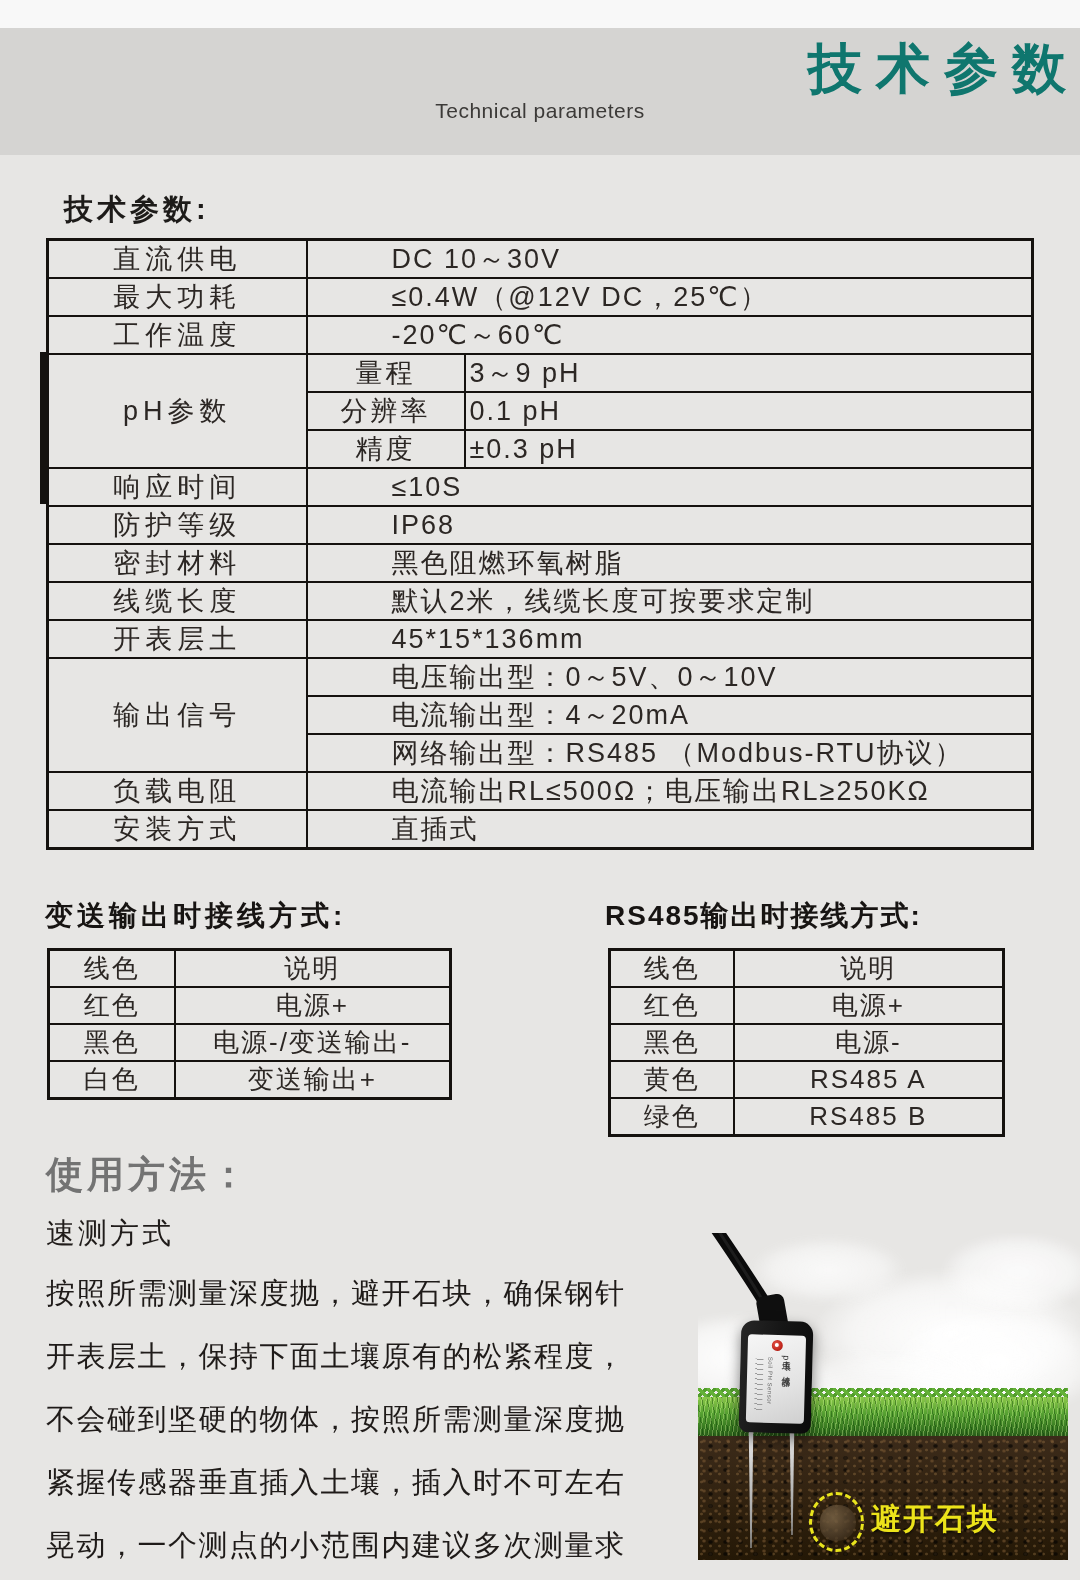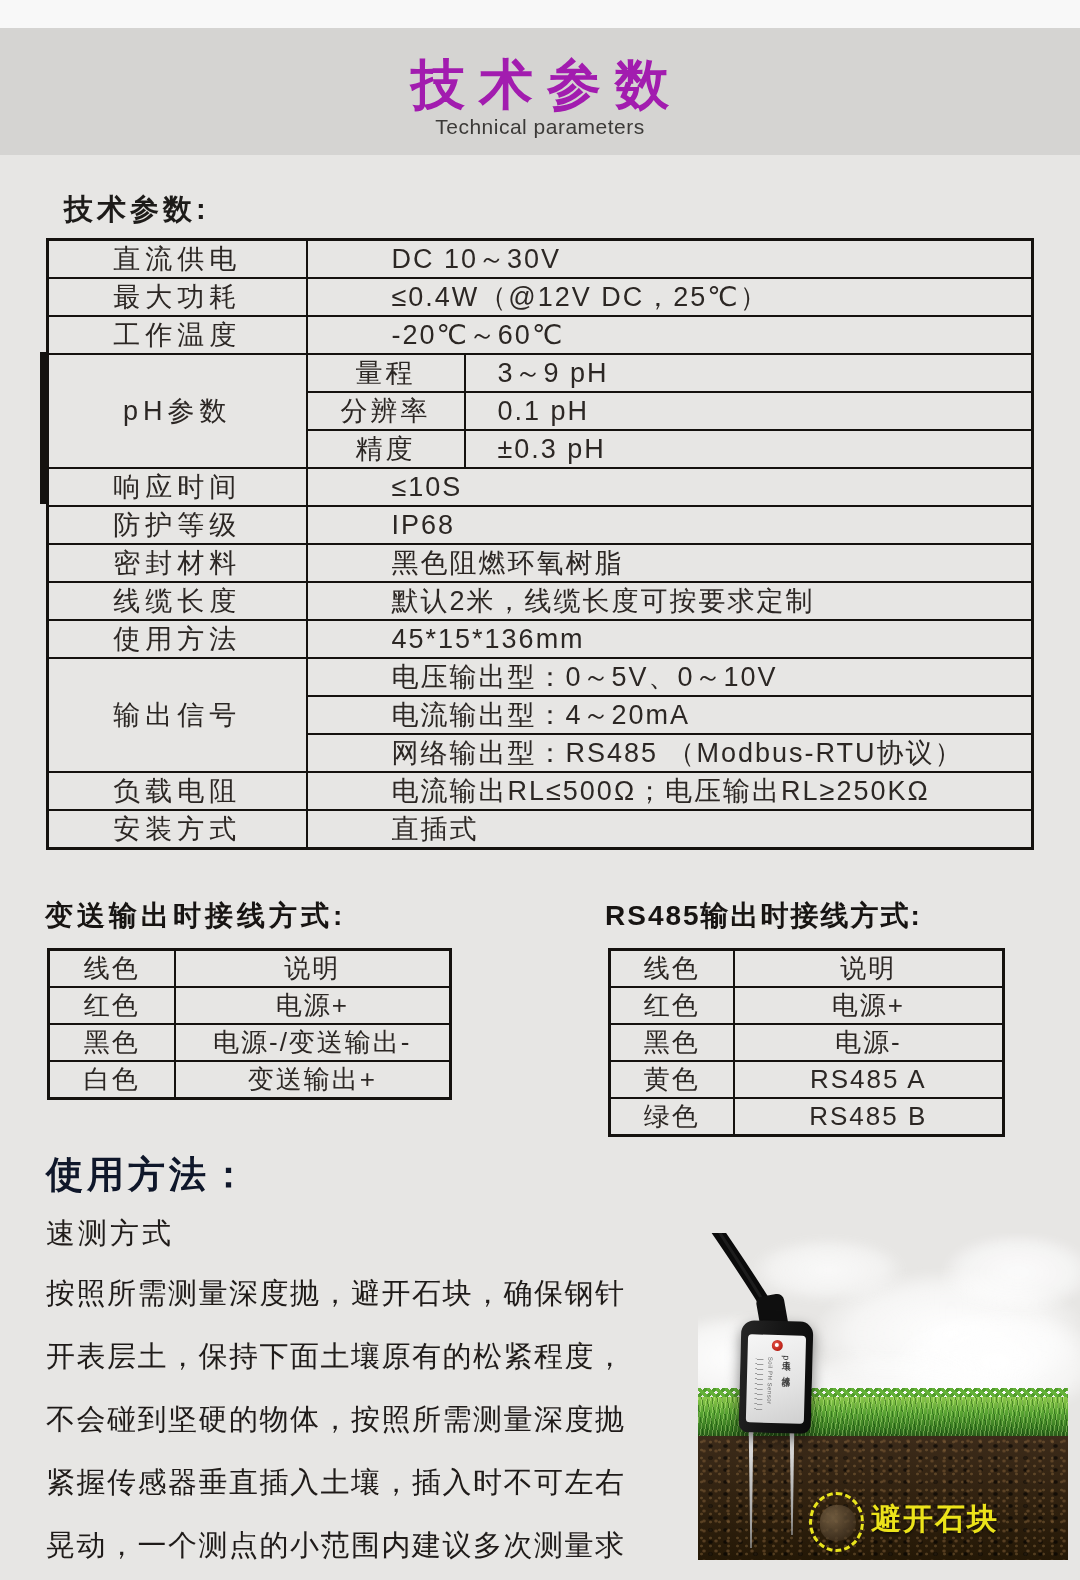--- a/index.html
+++ b/index.html
@@ -3,48 +3,48 @@
 <meta charset="utf-8">
 <style>
   * { margin:0; padding:0; box-sizing:border-box; }
   html,body { width:1080px; background:#e7e6e4; }
   body { font-family:"Liberation Sans","DejaVu Sans",sans-serif; color:#2b2623; }
   .page { position:relative; width:1080px; height:1580px; background:#e7e6e4; overflow:hidden; }
 
   
   .topstrip { position:absolute; left:0; top:0; width:1080px; height:28px; background:#f8f8f8; }
   .banner { position:absolute; left:0; top:28px; width:1080px; height:127px; background:#d5d4d2; text-align:center; }
-  .banner h1 { margin-top:26px; font-size:54px; line-height:60px; font-weight:700; color:#a21caf; letter-spacing:14px; text-indent:14px; }
+  .banner h1 { margin-top:10px; font-size:54px; line-height:60px; font-weight:700; color:#0f766e; letter-spacing:14px; text-indent:14px;text-align:right; }
   .banner .subtitle { font-size:21px; color:#3c3a38; margin-top:1px; letter-spacing:0.5px; }
 
   .section-label { position:absolute; left:64px; top:190px; font-size:29px; font-weight:700; letter-spacing:4px; color:#1d1b19; }
 
   
   table { border-collapse:collapse; table-layout:fixed; }
   .spec { position:absolute; left:46px; top:238px; width:985px; border:3px solid #15120f; }
   .spec td { border:2px solid #15120f; height:38px; font-size:27px; color:#2c2724; overflow:hidden; white-space:nowrap; }
   .spec td.lbl { text-align:center; letter-spacing:5px; }
   .spec td.val { text-align:left; padding-left:84px; letter-spacing:2px; }
   .spec td.sub { text-align:center; letter-spacing:3px; }
-  .spec td.phv { padding-left:32px; }
+  .spec td.phv { padding-left:4px; }
   .edge-mark { position:absolute; left:40px; top:352px; width:7px; height:152px; background:#15120f; }
 
   
   .wiring-title { position:absolute; font-size:28px; font-weight:700; letter-spacing:4px; color:#171412; }
   .wt-left  { left:45px;  top:897px; }
   .wt-right { left:605px; top:897px; letter-spacing:2px; }
   .wiring { position:absolute; border:3px solid #15120f; }
   .wiring td { border:2px solid #15120f; text-align:center; font-size:26px; letter-spacing:2px; color:#2c2724; white-space:nowrap; }
   .w-left  { left:47px;  top:948px; width:402px; }
   .w-left td { height:36px; }
   .w-right { left:608px; top:948px; width:394px; }
   .w-right td { height:33px; }
 
   
-  .usage-title { position:absolute; left:46px; top:1150px; font-size:37px; font-weight:700; letter-spacing:4px; color:#0f172a; }
+  .usage-title { position:absolute; left:46px; top:1150px; font-size:37px; font-weight:700; letter-spacing:4px; color:#737373; }
   .usage-sub   { position:absolute; left:46px; top:1214px; font-size:29px; letter-spacing:3px; color:#201c1a; }
   .usage-lines { position:absolute; left:46px; top:1262px; width:660px; }
   .usage-lines div { height:63px; line-height:63px; font-size:29px; letter-spacing:1.5px; color:#1f1b19; white-space:nowrap; }
 
   
   .figure { position:absolute; left:698px; top:1233px; width:396px; height:327px; overflow:hidden; }
   .sky { position:absolute; left:0; top:0; width:370px; height:210px;
          background:linear-gradient(180deg,#2f7cc4 0%,#529dd 0%,#3d86cc 6%,#6aa6da 40%,#a9cdea 68%,#e9f3fa 92%,#f4f9fc 100%); }
   .cloud { position:absolute; border-radius:50%; filter:blur(4px);
            background:radial-gradient(ellipse at center, rgba(255,255,255,0.97) 0%, rgba(255,255,255,0.6) 52%, rgba(255,255,255,0) 74%); }
@@ -150,21 +150,21 @@
     </tr>
     <tr>
       <td class="lbl">密封材料</td>
       <td class="val" colspan="2">黑色阻燃环氧树脂</td>
     </tr>
     <tr>
       <td class="lbl">线缆长度</td>
       <td class="val" colspan="2">默认2米，线缆长度可按要求定制</td>
     </tr>
     <tr>
-      <td class="lbl">使用方法</td>
+      <td class="lbl">开表层土</td>
       <td class="val" colspan="2">45*15*136mm</td>
     </tr>
     <tr>
       <td class="lbl" rowspan="3">输出信号</td>
       <td class="val" colspan="2">电压输出型：0～5V、0～10V</td>
     </tr>
     <tr>
       <td class="val" colspan="2">电流输出型：4～20mA</td>
     </tr>
     <tr>

